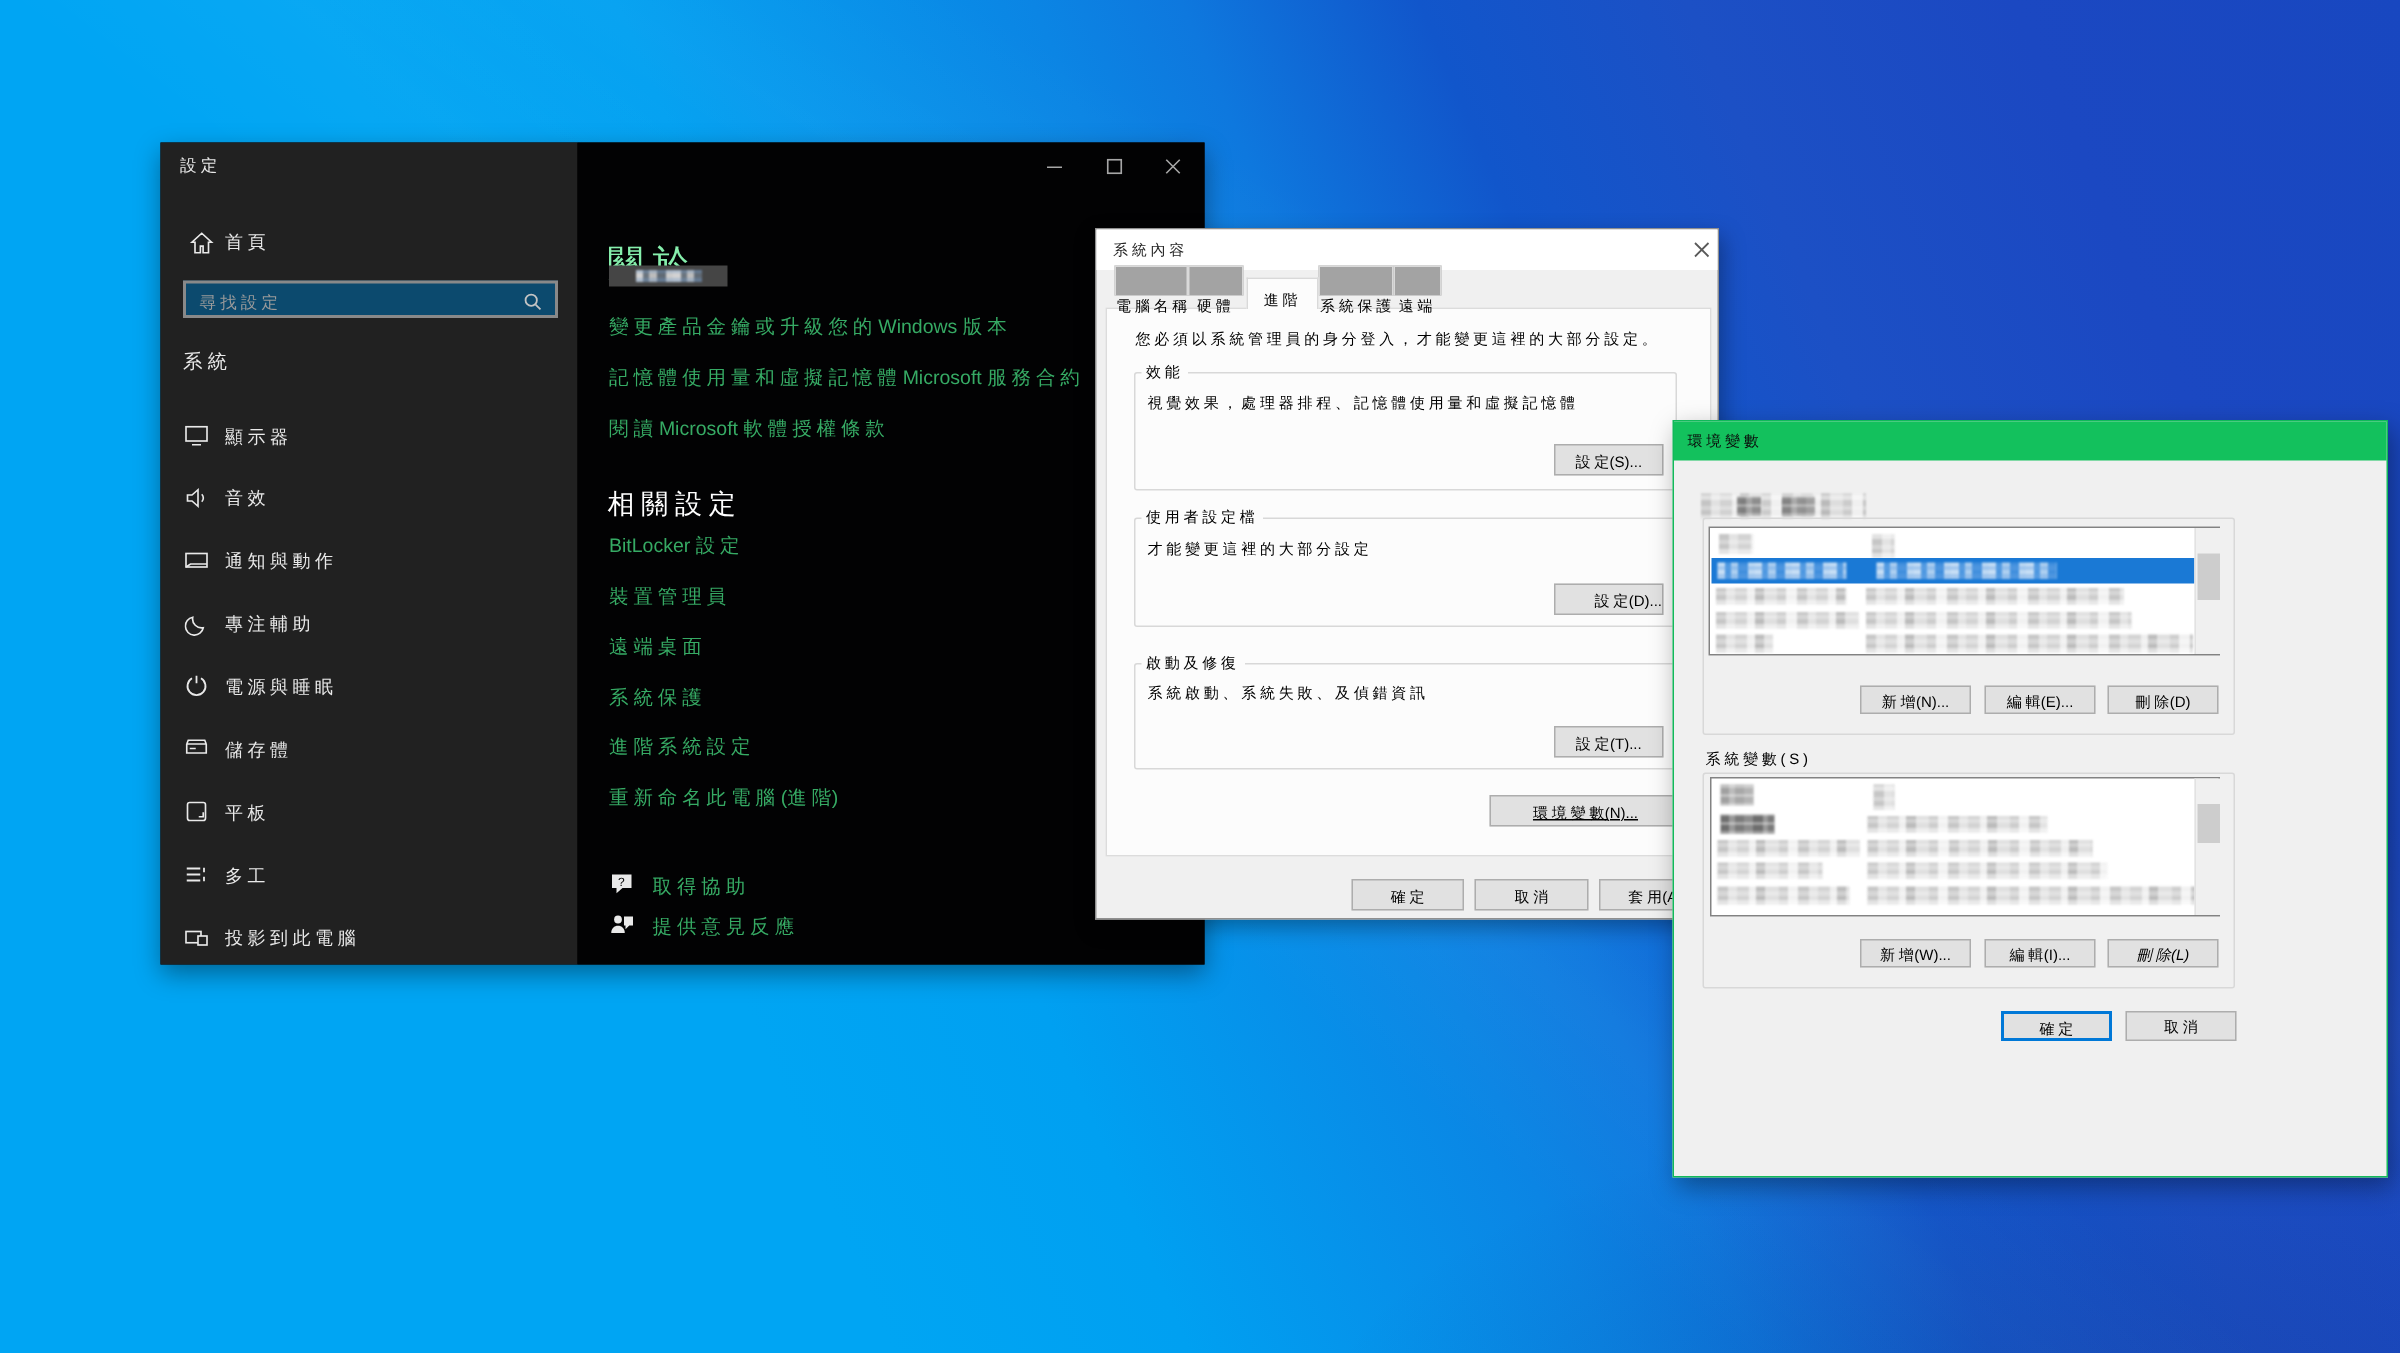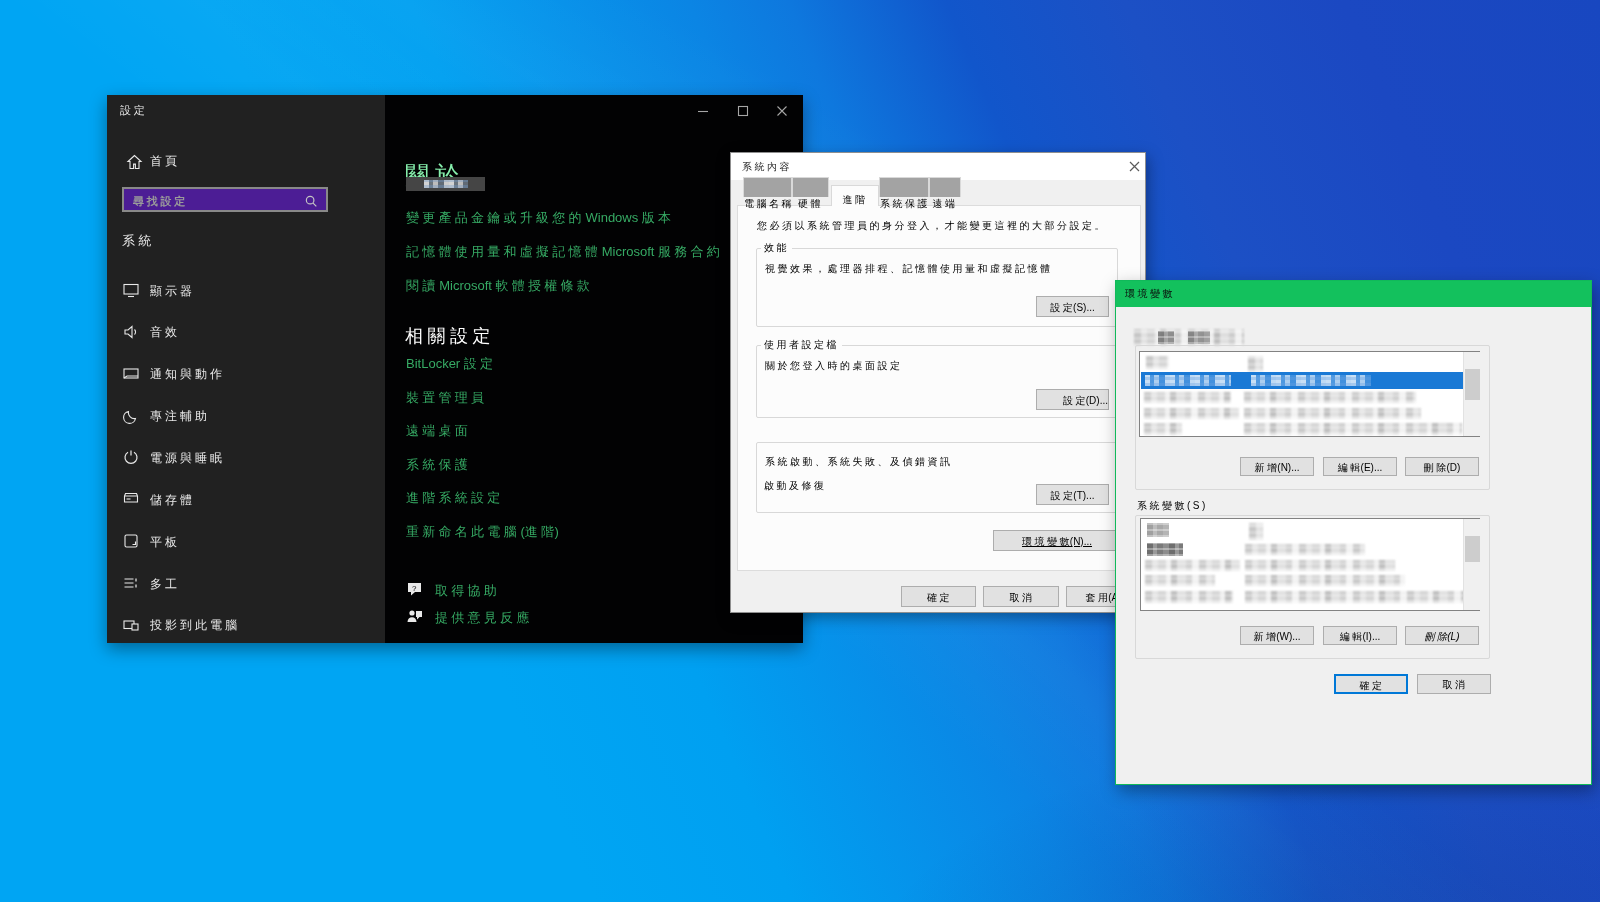--- a/index.html
+++ b/index.html
@@ -10,21 +10,21 @@
  linear-gradient(30deg, rgba(255,255,255,0) 55%, rgba(255,255,255,.035) 62%, rgba(255,255,255,0) 70%),
  linear-gradient(67deg,#00a5f3 0%,#00a5f3 30%,#00a0f1 40%,#0b85e4 54%,#0e78de 59%,#1156cb 67%,#1c50c5 76%,#1b48c2 87%,#1847c0 100%);}
 .ab{position:absolute;}
 .ck{letter-spacing:.25em;margin-right:-.22em;}
 
 #st{left:107px;top:95px;width:696px;height:548px;background:#010102;box-shadow:0 6px 16px rgba(0,0,0,.38);}
 #side{position:absolute;left:0;top:0;width:278px;height:548px;background:#212121;color:#eee;}
 #side .it{position:absolute;left:43px;font-size:12px;color:#e9e9e9;white-space:nowrap;}
 #side .ic{position:absolute;left:16px;width:16px;height:16px;color:#e9e9e9;}
 svg{display:block;}
-#sbox{position:absolute;left:15px;top:92px;width:206px;height:25px;background:#4c1d95;border:2px solid #898989;font-weight:bold;}
+#sbox{position:absolute;left:15px;top:92px;width:250px;height:25px;background:#0c4a6e;border:2px solid #898989;}
 #sbox span{position:absolute;left:9px;top:5px;font-size:11px;color:#9a9a9a;letter-spacing:.25em;}
 #cont{position:absolute;left:278px;top:0;width:418px;height:548px;background:#020203;}
 .grn{color:#36aa64;font-size:13px;white-space:nowrap;}
 .cap{position:absolute;top:10px;color:#a6a6a6;}
 
 #sp{left:730px;top:152px;width:416px;height:461px;background:#f0f0f0;border:1px solid #8f8f8f;box-shadow:2px 5px 14px rgba(0,0,0,.35);font-size:10px;color:#000;}
 #sp .tb{position:absolute;left:0;top:0;width:100%;height:27px;background:#fff;}
 #sp .page{position:absolute;left:6px;top:52px;width:404px;height:366px;background:#fcfcfc;border:1px solid #dcdcdc;}
 .tab{position:absolute;top:24px;height:17px;background:#a3a3a3;border:1px solid #d9d9d9;border-bottom:none;font-size:10px;text-align:center;padding-top:19px;white-space:nowrap;}
 .tabsel{top:32px;height:21px;background:#fcfcfc;z-index:3;padding-top:7px;}
@@ -195,25 +195,25 @@
   <div class="tab ck" style="left:198px;width:32px;">遠端</div>
   <div class="ab ck" style="left:26px;top:66px;white-space:nowrap;">您必須以系統管理員的身分登入，才能變更這裡的大部分設定。</div>
 
   <div class="grp" style="left:25px;top:95px;width:362px;height:79px;"></div>
   <div class="glb" style="left:30px;top:88px;">效能</div>
   <div class="ab ck" style="left:34px;top:109px;white-space:nowrap;">視覺效果，處理器排程、記憶體使用量和虛擬記憶體</div>
   <div class="btn" style="left:305px;top:143px;width:73px;height:21px;padding-top:4px;"><span class="ck">設定</span>(S)...</div>
 
   <div class="grp" style="left:25px;top:192px;width:362px;height:73px;"></div>
   <div class="glb" style="left:30px;top:185px;">使用者設定檔</div>
-  <div class="ab ck" style="left:34px;top:206px;">關於您登入時的桌面設定</div>
+  <div class="ab ck" style="left:34px;top:206px;">才能變更這裡的大部分設定</div>
   <div class="btn" style="left:305px;top:236px;width:73px;height:21px;padding-top:4px;text-align:right;"><span class="ck">設定</span>(D)...</div>
 
   <div class="grp" style="left:25px;top:289px;width:362px;height:71px;"></div>
-  <div class="glb" style="left:30px;top:282px;margin-top:44px;">啟動及修復</div>
+  <div class="glb" style="left:30px;top:282px;">啟動及修復</div>
   <div class="ab ck" style="left:34px;top:302px;">系統啟動、系統失敗、及偵錯資訊</div>
   <div class="btn" style="left:305px;top:331px;width:73px;height:21px;padding-top:4px;"><span class="ck">設定</span>(T)...</div>
   <div class="btn" style="left:262px;top:377px;width:128px;height:21px;padding-top:4px;text-decoration:underline;"><span class="ck">環境變數</span>(N)...</div>
   <div class="btn" style="left:170px;top:433px;width:75px;height:21px;padding-top:4px;"><span class="ck">確定</span></div>
   <div class="btn" style="left:252px;top:433px;width:76px;height:21px;padding-top:4px;"><span class="ck">取消</span></div>
   <div class="btn" style="left:335px;top:433px;width:75px;height:21px;padding-top:4px;"><span class="ck">套用</span>(A)</div>
 </div>
 
 <div class="ab" id="ev">
   <div class="tb"></div>

